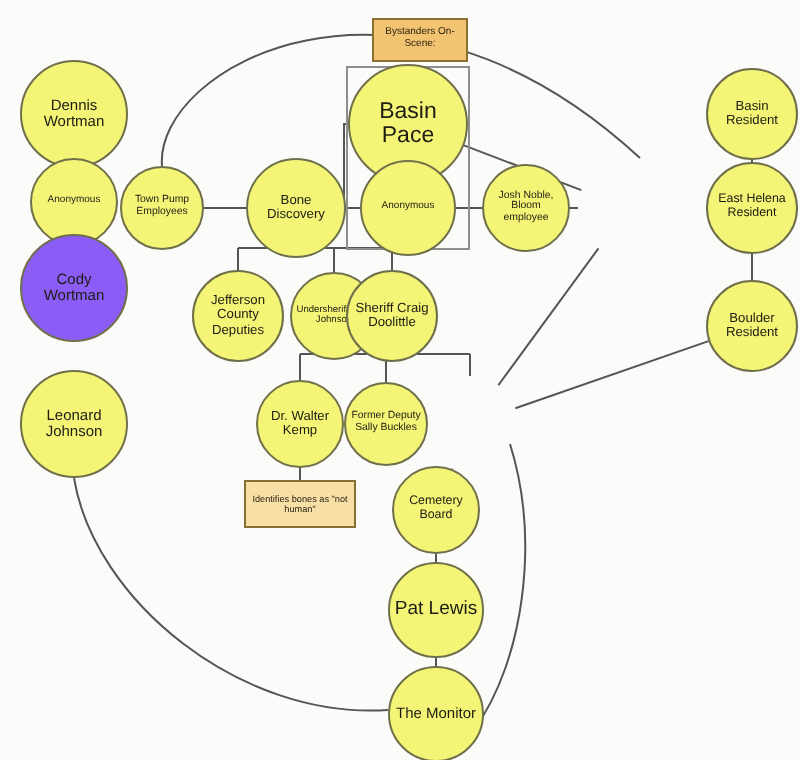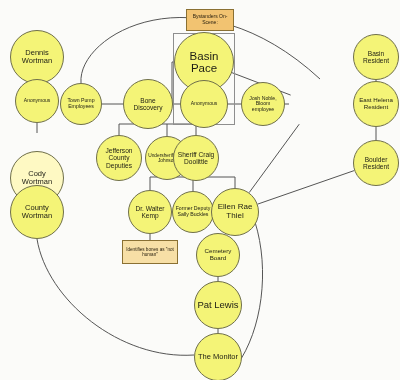--- a/index.html
+++ b/index.html
@@ -55,25 +55,25 @@
       <line x1="193" y1="177" x2="193" y2="191" stroke="#555555" stroke-width="1"></line>
       <line x1="235" y1="177" x2="235" y2="188" stroke="#555555" stroke-width="1"></line>
     </svg>
 <div class="group" style="left: 173px; top: 33px; width: 60px; height: 90px;"></div>
     <div class="node" style="left: 10px; top: 30px; width: 54px; height: 54px; font-size: 7.5px; background: rgb(244, 244, 119); border-color: rgb(111, 111, 74);">
       <span>Dennis Wortman</span>
     </div>
     <div class="node" style="left: 15px; top: 79px; width: 44px; height: 44px; font-size: 5px; background: rgb(244, 244, 119); border-color: rgb(111, 111, 74);">
       <span>Anonymous</span>
     </div>
-    <div class="node" style="left: 10px; top: 151px; width: 54px; height: 54px; font-size: 7.5px; background: #fef9c3; border-color: rgb(111, 111, 74);">
+    <div class="node" style="left: 10px; top: 117px; width: 54px; height: 54px; font-size: 7.5px; background: #8b5cf6; border-color: rgb(111, 111, 74);">
       <span>Cody Wortman</span>
     </div>
     <div class="node" style="left: 10px; top: 185px; width: 54px; height: 54px; font-size: 7.5px; background: rgb(244, 244, 119); border-color: rgb(111, 111, 74);">
-      <span>County Wortman</span>
+      <span>Leonard Johnson</span>
     </div>
     <div class="node" style="left: 60px; top: 83px; width: 42px; height: 42px; font-size: 5.2px; background: rgb(244, 244, 119); border-color: rgb(111, 111, 74);">
       <span>Town Pump Employees</span>
     </div>
     <div class="node" style="left: 123px; top: 79px; width: 50px; height: 50px; font-size: 6.6px; background: rgb(244, 244, 119); border-color: rgb(111, 111, 74);">
       <span>Bone Discovery</span>
     </div>
     <div class="node" style="left: 174px; top: 32px; width: 60px; height: 60px; font-size: 11.5px; background: rgb(244, 244, 119); border-color: rgb(111, 111, 74);">
       <span>Basin Pace</span>
     </div>
@@ -100,23 +100,20 @@
     </div>
     <div class="node" style="left: 173px; top: 135px; width: 46px; height: 46px; font-size: 6.6px; background: rgb(244, 244, 119); border-color: rgb(111, 111, 74);">
       <span>Sheriff Craig Doolittle</span>
     </div>
     <div class="node" style="left: 128px; top: 190px; width: 44px; height: 44px; font-size: 6.6px; background: rgb(244, 244, 119); border-color: rgb(111, 111, 74);">
       <span>Dr. Walter Kemp</span>
     </div>
     <div class="node" style="left: 172px; top: 191px; width: 42px; height: 42px; font-size: 5.2px; background: rgb(244, 244, 119); border-color: rgb(111, 111, 74);">
       <span>Former Deputy Sally Buckles</span>
     </div>
-    <div class="node" style="left: 211px; top: 188px; width: 48px; height: 48px; font-size: 8px; background: rgb(244, 244, 119); border-color: rgb(111, 111, 74);">
-      <span>Ellen Rae Thiel</span>
-    </div>
     <div class="node" style="left: 196px; top: 233px; width: 44px; height: 44px; font-size: 6.2px; background: rgb(244, 244, 119); border-color: rgb(111, 111, 74);">
       <span>Cemetery Board</span>
     </div>
     <div class="node" style="left: 194px; top: 281px; width: 48px; height: 48px; font-size: 9.5px; background: rgb(244, 244, 119); border-color: rgb(111, 111, 74);">
       <span>Pat Lewis</span>
     </div>
     <div class="node" style="left: 194px; top: 333px; width: 48px; height: 48px; font-size: 7.5px; background: rgb(244, 244, 119); border-color: rgb(111, 111, 74);">
       <span>The Monitor</span>
     </div>
     <div class="note hdr" style="left: 186px; top: 9px; width: 48px; height: 22px; font-size: 5px;">

